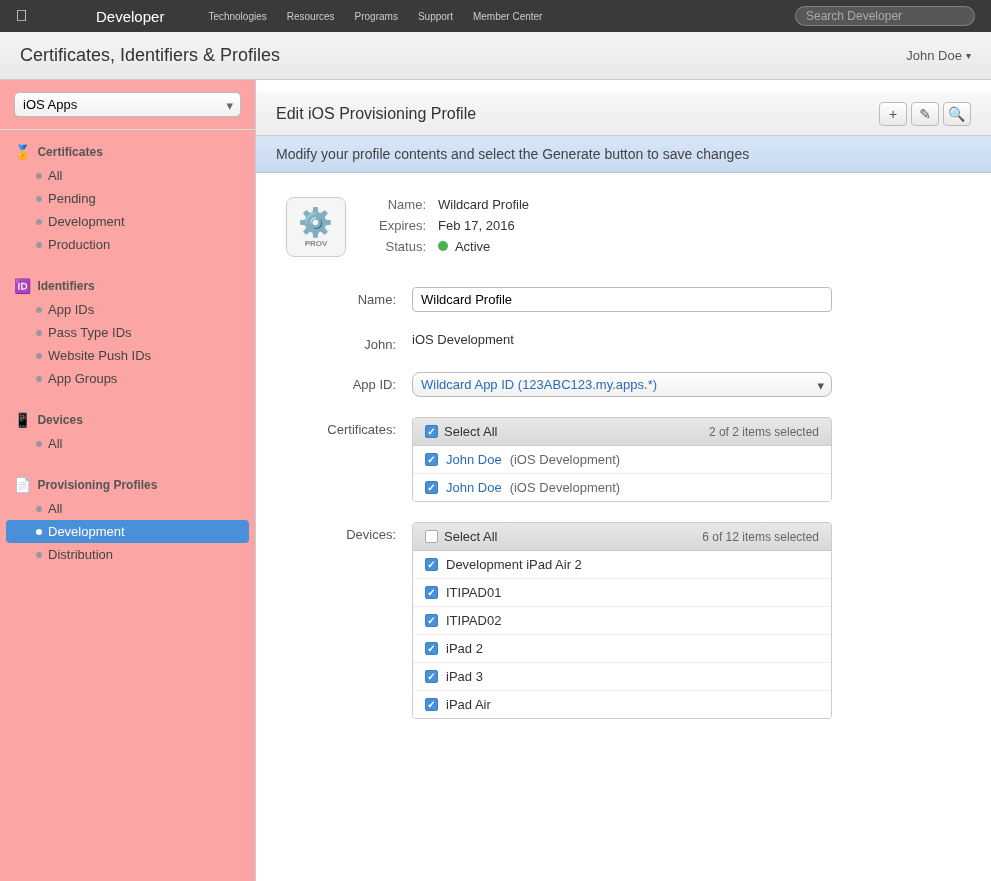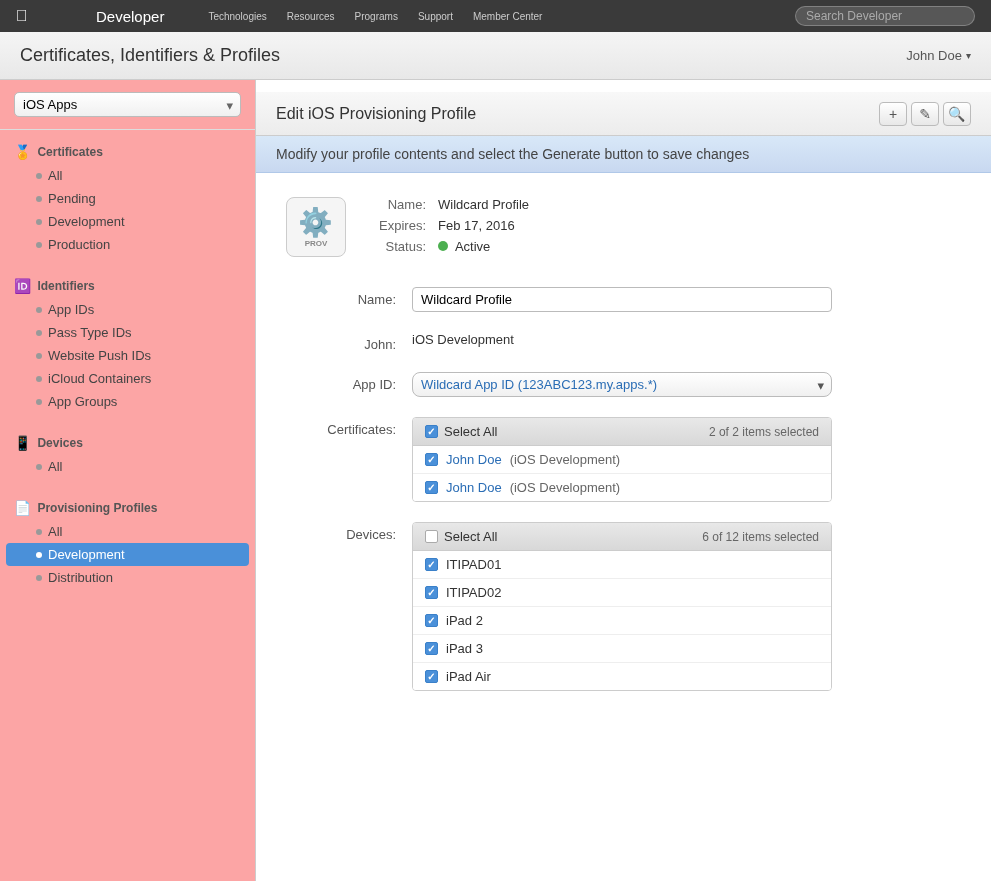--- a/index.html
+++ b/index.html
@@ -170,24 +170,20 @@
       <div class="sidebar-item">
         <span class="bullet"></span>
         <span>Pass Type IDs</span>
       </div>
       <div class="sidebar-item">
         <span class="bullet"></span>
         <span>Website Push IDs</span>
       </div>
       <div class="sidebar-item">
         <span class="bullet"></span>
-        <span>iCloud Containers</span>
-      </div>
-      <div class="sidebar-item">
-        <span class="bullet"></span>
         <span>App Groups</span>
       </div>
     </div>
 
     <div class="sidebar-section">
       <div class="sidebar-section-title">
         <span class="section-icon">📱</span>
         <span>Devices</span>
       </div>
       <div class="sidebar-item">
@@ -317,20 +313,24 @@
             <div class="devices-list">
               <div class="devices-header">
                 <div class="select-all-label">
                   <span class="cb"></span>
                   <span>Select All</span>
                 </div>
                 <span class="select-count">6 of 12 items selected</span>
               </div>
               <div class="device-item">
                 <span class="cb checked"></span>
+                <span>Development iPad Air 2</span>
+              </div>
+              <div class="device-item">
+                <span class="cb checked"></span>
                 <span>ITIPAD01</span>
               </div>
               <div class="device-item">
                 <span class="cb checked"></span>
                 <span>ITIPAD02</span>
               </div>
               <div class="device-item">
                 <span class="cb checked"></span>
                 <span>iPad 2</span>
               </div>

